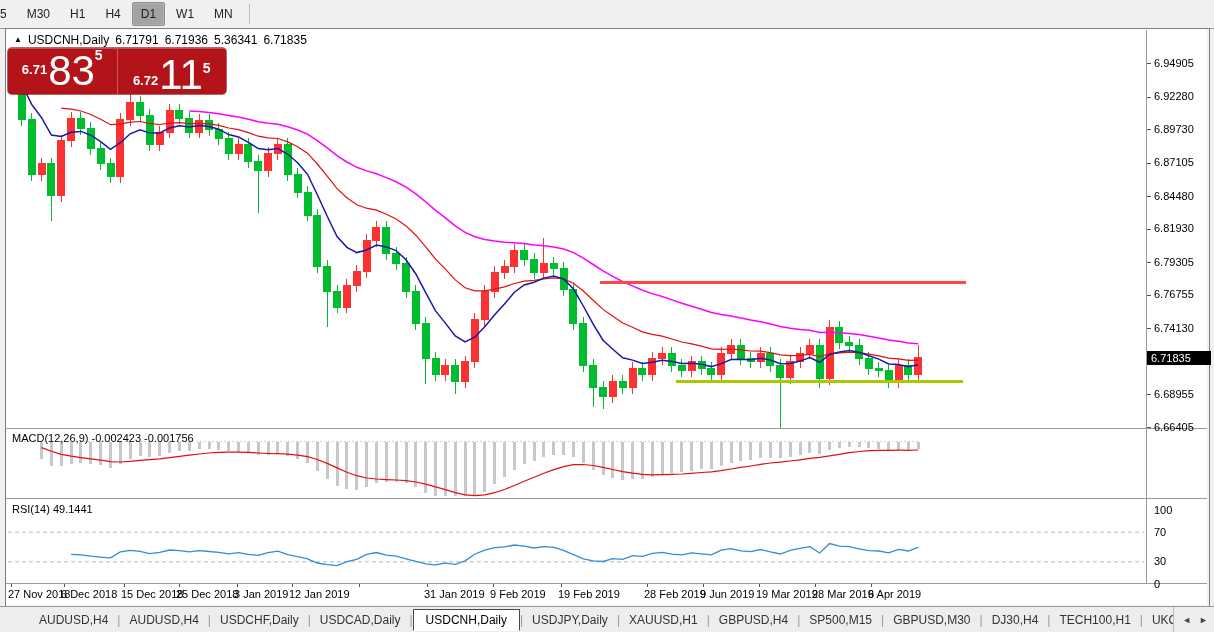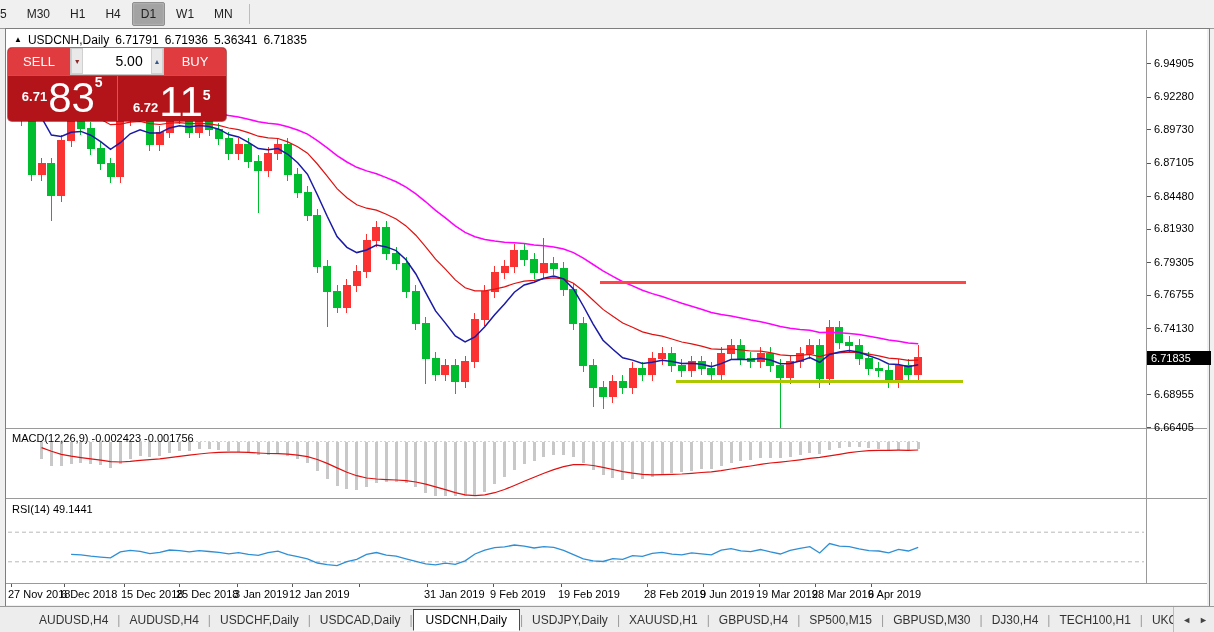--- a/index.html
+++ b/index.html
@@ -285,33 +285,20 @@
       <line x1="912.1999999999999" y1="315.3600770218227" x2="912.1999999999999" y2="351.1238767650827" stroke="#fa3232" stroke-width="1"></line>
       <rect x="908.6999999999999" y="327.6858151476246" width="7" height="17.051668806161672" fill="#fa3232" stroke="#fa3232"></rect>
       <polyline points="55.25,78.2 65.1,79.1 74.95,81.0 84.8,84.5 94.64999999999999,89.3 104.5,94.7 114.35,94.2 124.19999999999999,92.2 134.04999999999998,91.5 143.9,93.7 153.75,94.5 163.6,93.2 173.45,92.7 183.29999999999998,93.6 193.15,93.3 203,93.9 212.85,95.3 222.7,98.0 232.54999999999998,99.6 242.39999999999998,102.6 252.25,106.2 262.09999999999997,107.9 271.95,108.5 281.8,111.9 291.65,116.7 301.5,123.2 311.34999999999997,134.0 321.2,146.2 331.05,158.6 340.9,167.8 350.75,174.8 360.59999999999997,178.2 370.45,180.1 380.3,184.2 390.15,188.9 400,195.9 409.84999999999997,205.2 419.7,216.9 429.55,229.1 439.4,239.2 449.25,249.9 459.09999999999997,257.7 468.95,260.8 478.79999999999995,260.8 488.65,259.1 498.5,256.9 508.34999999999997,253.5 518.1999999999999,251.2 528.05,250.4 537.9,248.8 547.75,247.8 557.6,248.9 567.4499999999999,253.2 577.3,261.0 587.15,270.2 597,279.4 606.85,286.2 616.6999999999999,293.0 626.55,297.3 636.4,301.9 646.25,304.4 656.1,306.1 665.9499999999999,309.0 675.8,312.0 685.65,313.9 695.5,316.2 705.35,318.9 715.1999999999999,319.3 725.05,319.0 734.9,319.8 744.75,321.0 754.6,321.2 764.4499999999999,322.6 774.3,324.9 784.15,325.6 794,325.4 803.85,324.4 813.6999999999999,326.7 823.55,323.9 833.4,322.9 843.25,322.1 853.1,322.7 862.9499999999999,324.2 872.8,325.8 882.65,328.2 892.5,328.9 902.35,330.4 912.1999999999999,330.2" fill="none" stroke="#e01010" stroke-width="1.2" shape-rendering="auto"></polyline>
       <polyline points="183.29999999999998,81.1 193.15,81.6 203,82.4 212.85,83.7 222.7,85.6 232.54999999999998,87.1 242.39999999999998,89.2 252.25,91.7 262.09999999999997,93.3 271.95,94.3 281.8,96.8 291.65,100.0 301.5,104.1 311.34999999999997,110.6 321.2,117.9 331.05,125.7 340.9,132.0 350.75,137.3 360.59999999999997,140.9 370.45,143.7 380.3,147.6 390.15,151.8 400,157.1 409.84999999999997,163.8 419.7,171.8 429.55,180.3 439.4,187.8 449.25,195.8 459.09999999999997,202.4 468.95,206.7 478.79999999999995,209.4 488.65,211.0 498.5,212.2 508.34999999999997,212.7 518.1999999999999,213.5 528.05,214.9 537.9,215.8 547.75,216.9 557.6,219.0 567.4499999999999,222.6 577.3,228.2 587.15,234.5 597,240.9 606.85,246.3 616.6999999999999,251.7 626.55,255.9 636.4,260.3 646.25,263.6 656.1,266.5 665.9499999999999,269.9 675.8,273.3 685.65,276.2 695.5,279.2 705.35,282.4 715.1999999999999,284.4 725.05,285.9 734.9,288.0 744.75,290.1 754.6,291.7 764.4499999999999,293.9 774.3,296.5 784.15,298.2 794,299.4 803.85,300.2 813.6999999999999,302.6 823.55,302.3 833.4,302.8 843.25,303.4 853.1,304.6 862.9499999999999,306.3 872.8,308.0 882.65,310.1 892.5,311.3 902.35,313.0 912.1999999999999,313.7" fill="none" stroke="#ff00ff" stroke-width="1.5" shape-rendering="auto"></polyline>
       <polyline points="15.85,54.5 25.7,74.4 35.55,87.7 45.4,105.1 55.25,106.4 65.1,102.3 74.95,101.4 84.8,105.2 94.64999999999999,111.6 104.5,119.4 114.35,112.7 124.19999999999999,103.8 134.04999999999998,99.7 143.9,103.1 153.75,102.9 163.6,97.9 173.45,95.7 183.29999999999998,97.1 193.15,95.6 203,96.5 212.85,99.2 222.7,104.6 232.54999999999998,106.9 242.39999999999998,112.3 252.25,118.6 262.09999999999997,119.7 271.95,118.6 281.8,124.3 291.65,132.7 301.5,144.3 311.34999999999997,164.8 321.2,186.3 331.05,206.5 340.9,217.3 350.75,222.6 360.59999999999997,220.0 370.45,215.1 380.3,216.9 390.15,220.6 400,229.8 409.84999999999997,244.0 419.7,262.7 429.55,280.9 439.4,293.1 449.25,306.0 459.09999999999997,311.8 468.95,306.9 478.79999999999995,296.8 488.65,284.8 498.5,274.0 508.34999999999997,262.2 518.1999999999999,255.0 528.05,252.2 537.9,248.1 547.75,246.0 557.6,248.9 567.4499999999999,258.9 577.3,276.0 587.15,294.1 597,310.2 606.85,319.3 616.6999999999999,327.8 626.55,330.1 636.4,333.4 646.25,332.2 656.1,330.2 665.9499999999999,331.4 675.8,333.5 685.65,333.2 695.5,334.3 705.35,336.6 715.1999999999999,333.6 725.05,329.6 734.9,329.2 744.75,329.8 754.6,328.3 764.4499999999999,330.0 774.3,333.8 784.15,333.4 794,331.1 803.85,327.6 813.6999999999999,332.3 823.55,324.5 833.4,321.9 843.25,320.5 853.1,322.2 862.9499999999999,325.8 872.8,329.1 882.65,334.0 892.5,334.4 902.35,336.7 912.1999999999999,334.7" fill="none" stroke="#1a1aa6" stroke-width="1.5" shape-rendering="auto"></polyline>
       <line x1="594" y1="252.7734274711162" x2="960" y2="252.7734274711162" stroke="#ff4545" stroke-width="3"></line>
       <line x1="670" y1="351.1238767650827" x2="957" y2="351.1238767650827" stroke="#abc803" stroke-width="3"></line>
     </svg>
 
   <div class="trade-panel">
-    <div class="tp-row1">
-      <div class="tp-btn sell">SELL</div>
-      <div class="tp-stepper">
-        <div class="spin-btn">
-          <span class="dn">▼</span>
-        </div>
-        <input class="tp-vol" value="5.00" style="">
-        <div class="spin-btn">
-          <span class="up">▲</span>
-        </div>
-      </div>
-      <div class="tp-btn buy">BUY</div>
-    </div>
     <div class="tp-row2">
       <div class="tp-quote">
         <span class="q-prefix">6.71</span>
         <span class="q-big">83</span>
         <span class="q-sup">5</span>
       </div>
       <div class="tp-quote">
         <span class="q-prefix">6.72</span>
         <span class="q-big">11</span>
         <span class="q-sup">5</span>
@@ -447,20 +434,26 @@
       <div class="axis-tick" style="top: 298.372px;"></div>
       <div class="axis-label" style="top: 291.872px;">6.74130</div>
       <div class="axis-tick" style="top: 331.901px;"></div>
       <div class="axis-label" style="top: 325.401px;">6.71505</div>
       <div class="axis-tick" style="top: 364.471px;"></div>
       <div class="axis-label" style="top: 357.971px;">6.68955</div>
       <div class="axis-tick" style="top: 397.042px;"></div>
       <div class="axis-label" style="top: 390.542px;">6.66405</div>
       <div class="price-tag" style="top: 320.686px;">6.71835</div>
     </div>
+  <div id="rsi-axis" class="y-axis" style="top:500px;height:83px">
+      <div class="axis-label" style="top: 3.5px;">100</div>
+      <div class="axis-label" style="top: 25.7px;">70</div>
+      <div class="axis-label" style="top: 55.3px;">30</div>
+      <div class="axis-label" style="top: 77.5px;">0</div>
+    </div>
 
   <div id="time-axis" class="time-axis">
       <div class="time-tick" style="left: 5px;"></div>
       <div class="time-label" style="left: 2px;">27 Nov 2018</div>
       <div class="time-tick" style="left: 58px;"></div>
       <div class="time-label" style="left: 55px;">6 Dec 2018</div>
       <div class="time-tick" style="left: 118px;"></div>
       <div class="time-label" style="left: 115px;">15 Dec 2018</div>
       <div class="time-tick" style="left: 173px;"></div>
       <div class="time-label" style="left: 170px;">25 Dec 2018</div>

